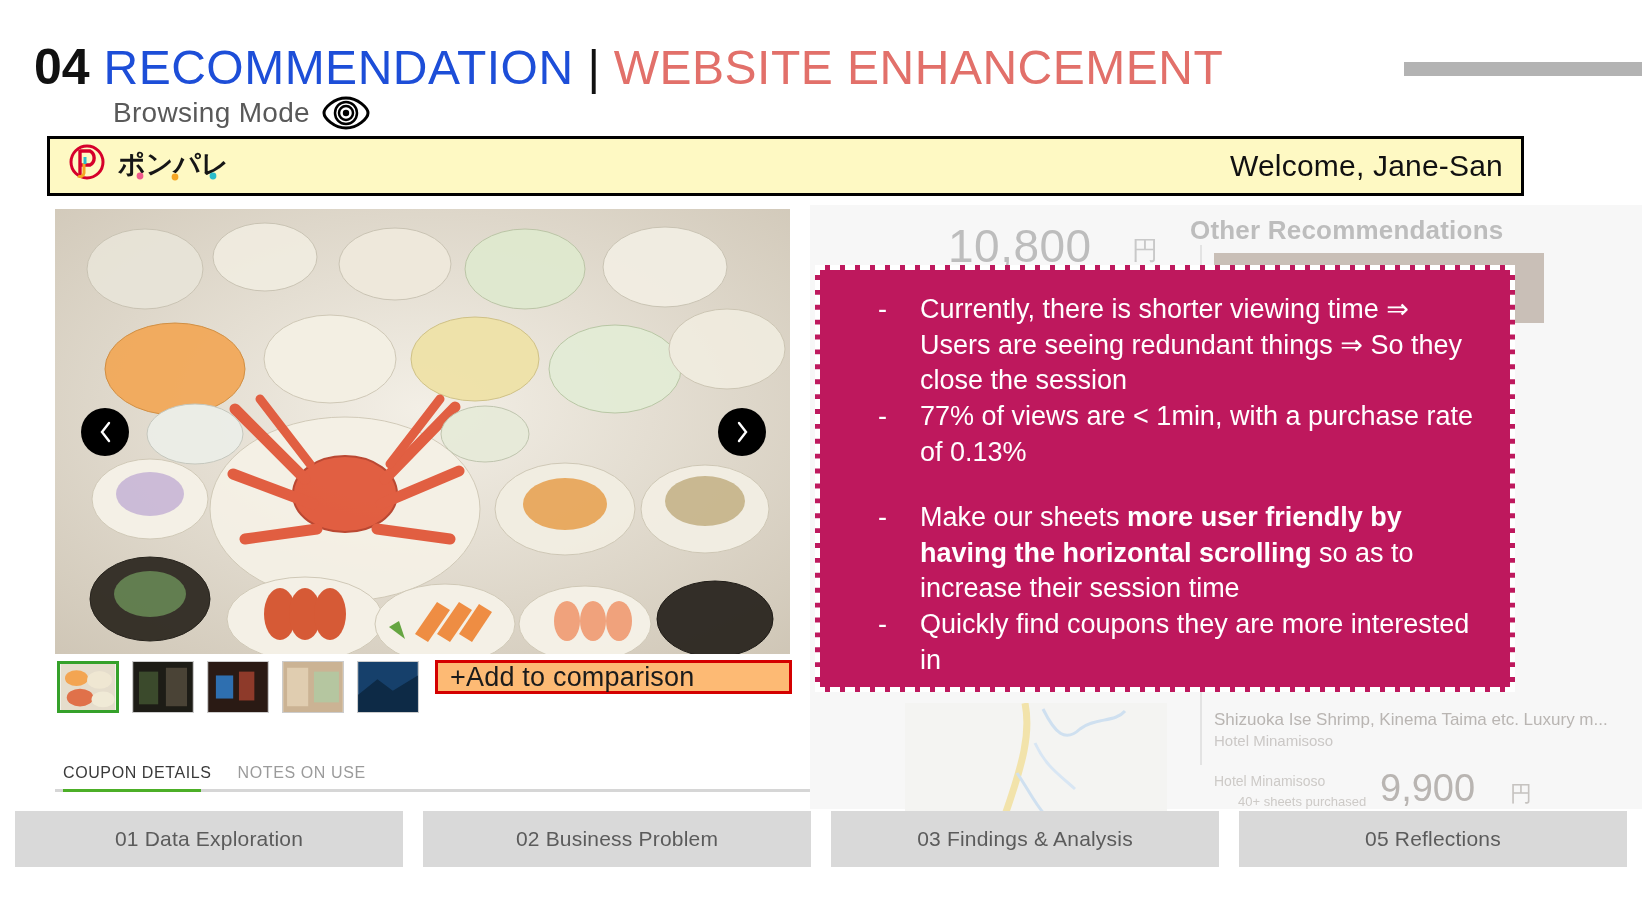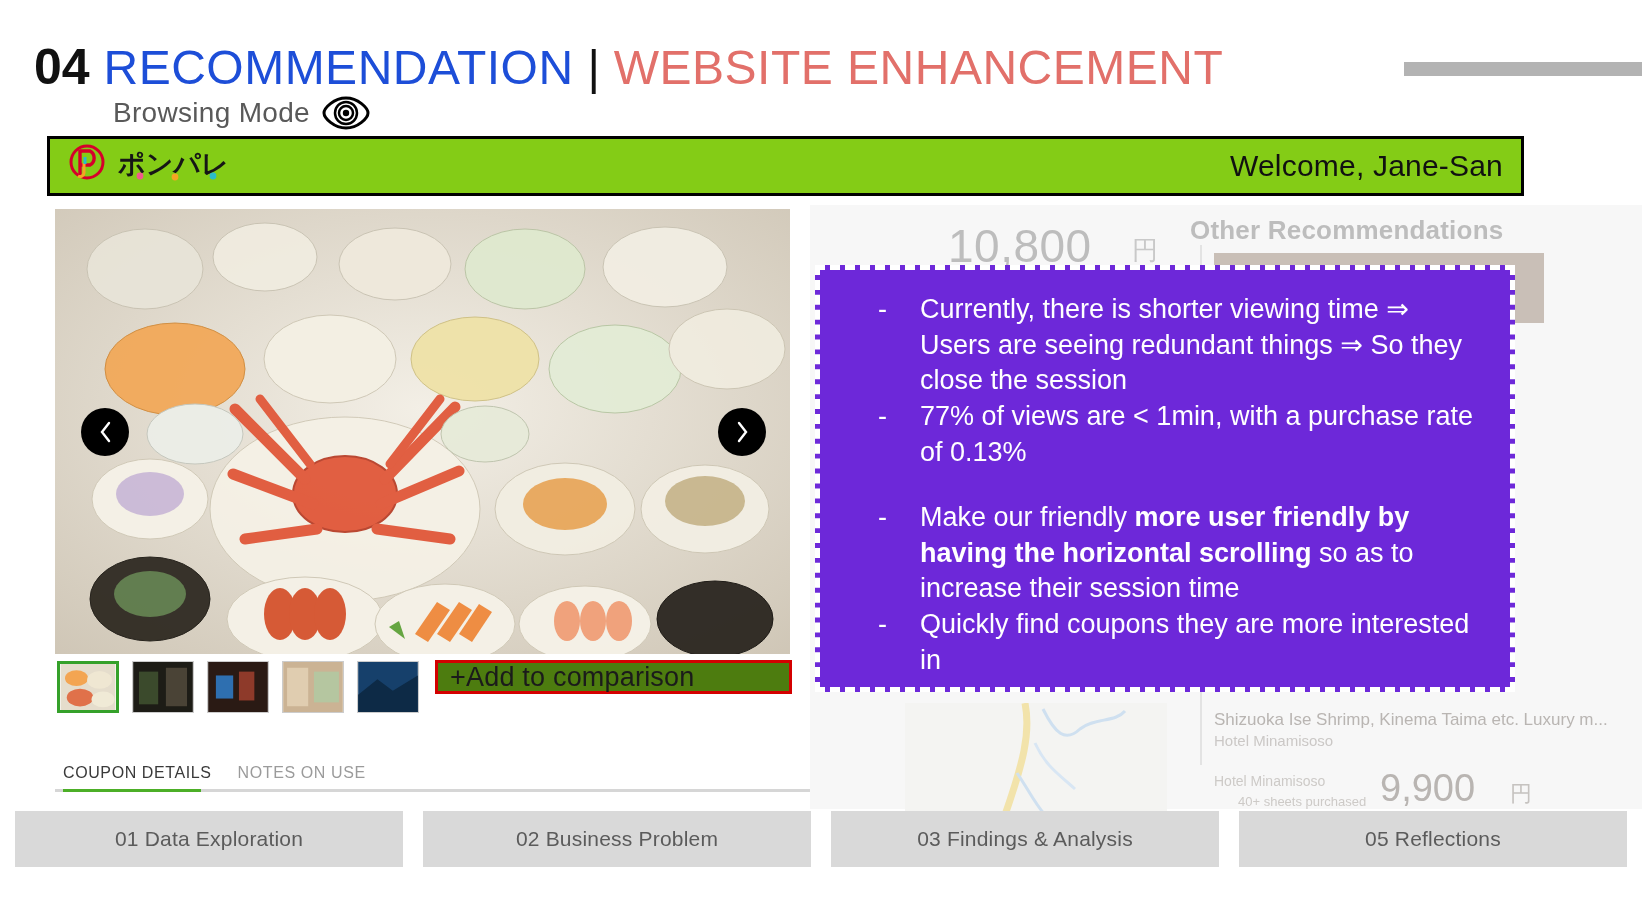--- a/index.html
+++ b/index.html
@@ -14,42 +14,42 @@
   .title-main{ font-size:48px; font-weight:300; color:#1d4ed8; letter-spacing:0.5px; }
   .title-pipe{ font-size:48px; font-weight:300; color:#111; }
   .title-accent{ font-size:48px; font-weight:300; color:#e2706a; letter-spacing:0.5px;text-align:center; }
   .title-bar{ position:absolute; left:1404px; top:62px; width:238px; height:14px; background:#b3b3b3; }
 
   .subtitle-row{ position:absolute; left:113px; top:96px; display:flex; align-items:center; gap:12px; }
   .subtitle-txt{ font-size:28px; font-weight:300; color:#595959; letter-spacing:0.3px; }
   .eye-icon{ width:48px; height:34px; display:block; }
 
   
-  .browser{ position:absolute; left:47px; top:136px; width:1477px; height:60px; background:#84cc16; border:3px solid #000; display:flex; align-items:center; }
+  .browser{ position:absolute; left:47px; top:136px; width:1477px; height:60px; background:#fef9c3; border:3px solid #000; display:flex; align-items:center; }
   .logo-wrap{ display:flex; align-items:center; margin-left:16px; gap:10px; }
   .logo-mark{ width:42px; height:42px; }
   .logo-kana{ height:34px; }
   .welcome{ margin-left:auto; margin-right:18px; font-size:30px; font-weight:300; color:#111; letter-spacing:0.2px; }
 
   
   .page{ position:absolute; left:0; top:199px; width:1642px; height:610px; background:#fff; }
 
   
   .gallery{ position:absolute; left:55px; top:10px; width:735px; height:445px; overflow:hidden; background:#2a2a2a; }
   .food-img{ position:absolute; inset:0; }
   .carousel-btn{ position:absolute; top:50%; transform:translateY(-50%); width:48px; height:48px; border-radius:50%; background:#000; display:flex; align-items:center; justify-content:center; }
   .carousel-btn.left{ left:26px; }
   .carousel-btn.right{ right:24px; }
   .chev{ width:13px; height:22px; }
 
   .thumbs{ position:absolute; left:57px; top:462px; display:flex; gap:13px; }
   .thumb{ width:62px; height:52px; border:1px solid #ccc; overflow:hidden; position:relative; }
   .thumb.sel{ border:3px solid #35a12a; }
 
-  .cmp-btn{ position:absolute; left:435px; top:660px; width:357px; height:34px; border:3px solid #d40000; background:#4d7c0f; display:flex; align-items:center; }
+  .cmp-btn{ position:absolute; left:435px; top:660px; width:357px; height:34px; border:3px solid #d40000; background:#fdba74; display:flex; align-items:center; }
   .cmp-btn span{ font-size:27px; font-weight:300; color:#1b1b1b; padding-left:12px; letter-spacing:0.2px; }
 
   .detail-tabs{ position:absolute; left:55px; top:565px; width:770px; }
   .dt-row{ display:flex; align-items:flex-end; gap:26px; padding-left:8px; }
   .dt{ font-size:16px; letter-spacing:0.6px; color:#9b9b9b; padding-bottom:7px; }
   .dt.active{ color:#3a3a3a; }
   .dt-rule{ position:relative; height:3px; background:#d6d6d6; width:825px; }
   .dt-rule::before{ content:""; position:absolute; left:8px; top:0; width:138px; height:3px; background:#4caf27; }
 
   
@@ -64,21 +64,21 @@
   .rec-title{ position:absolute; left:404px; top:505px; font-size:17px; color:#b9b5b2; white-space:nowrap; }
   .rec-sub{ position:absolute; left:404px; top:527px; font-size:15px; color:#cbc8c6; }
   .rec-sub2{ position:absolute; left:404px; top:568px; font-size:14px; color:#cdcac7; }
   .rec-sheets{ position:absolute; left:428px; top:589px; font-size:13px; color:#cdcac7; }
   .rec-price{ position:absolute; left:570px; top:562px; font-size:38px; font-weight:300; color:#b9b5b2; }
   .rec-price-yen{ position:absolute; left:700px; top:574px; font-size:22px; color:#c6c3c0; }
 
   .map{ position:absolute; left:95px; top:498px; width:262px; height:112px; background:#f3f3f3; overflow:hidden; }
 
   
-  .note{ position:absolute; left:815px; top:265px; width:700px; height:427px; background:#6d28d9;
+  .note{ position:absolute; left:815px; top:265px; width:700px; height:427px; background:#be185d;
          border:5px dashed #ffffff; }
   .note ul{ list-style:none; padding:22px 26px 0 48px; }
   .note li{ position:relative; color:#fff; font-size:27px; font-weight:300; line-height:1.32; padding-left:52px; }
   .note li::before{ content:"-"; position:absolute; left:10px; top:0; color:#fff; font-size:27px; }
   .note li.gap{ margin-top:30px; }
   .note b{ font-weight:bold; }
 
   
   .botnav{ position:absolute; left:15px; top:811px; width:1612px; height:56px; display:flex; gap:20px; }
   .nv{ flex:1; background:#d9d9d9; display:flex; align-items:center; justify-content:center;
@@ -285,21 +285,21 @@
   </div>
 
   <div class="cmp-btn">
     <span>+Add to comparison</span>
   </div>
 
   <div class="note">
     <ul>
       <li>Currently, there is shorter viewing time ⇒ Users are seeing redundant things ⇒ So they close the session</li>
       <li>77% of views are &lt; 1min, with a purchase rate of 0.13%</li>
-      <li class="gap"><span>Make our friendly </span><b>more user friendly by having the horizontal scrolling</b><span> so as to increase their session time</span></li>
+      <li class="gap"><span>Make our sheets </span><b>more user friendly by having the horizontal scrolling</b><span> so as to increase their session time</span></li>
       <li>Quickly find coupons they are more interested in</li>
     </ul>
   </div>
 
   <div class="botnav">
     <div class="nv">01 Data Exploration</div>
     <div class="nv">02 Business Problem</div>
     <div class="nv">03 Findings &amp; Analysis</div>
     <div class="nv">05 Reflections</div>
   </div>

